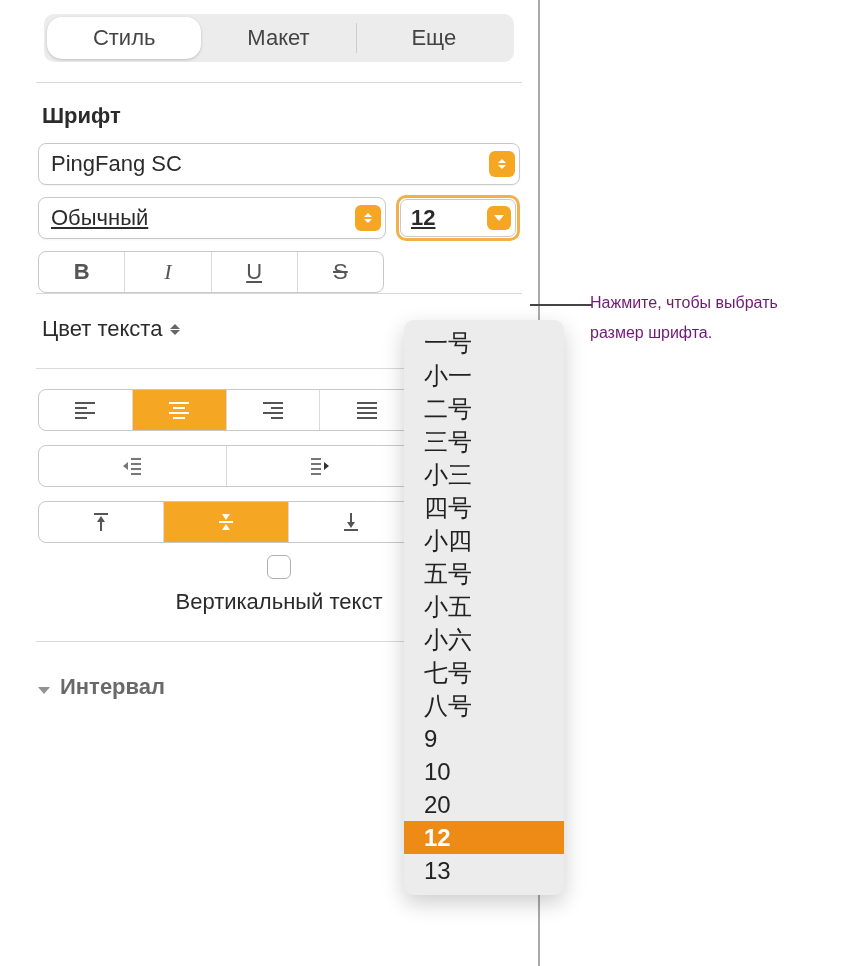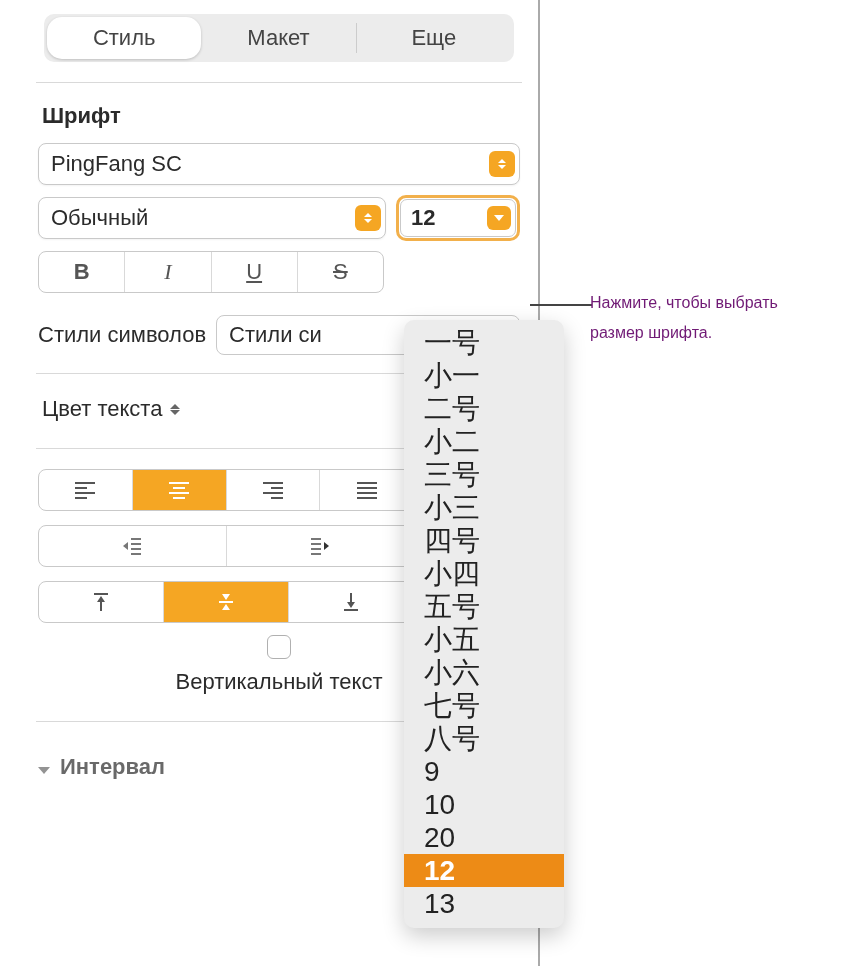--- a/index.html
+++ b/index.html
@@ -234,21 +234,21 @@
     left: 404px;
     top: 320px;
     width: 160px;
     background: #ececec;
     border-radius: 10px;
     box-shadow: 0 8px 22px rgba(0,0,0,.2);
     padding: 6px 0 8px 0;
   }
   .dropdown .opt {
     padding: 0 20px;
-    font-size: 28px;
+    font-size: 24px;
     line-height: 33px;
     color: #222;
     white-space: nowrap;
     cursor: pointer;
   }
   .dropdown .opt.sel {
     background: #ed8b16;
     color: #fff;
     font-weight: 600;
   }
@@ -295,21 +295,21 @@
 
   <div class="hr"></div>
 
   <div class="section-label">Шрифт</div>
 
   <div class="popup">
     <span class="label">PingFang SC</span>
     <span class="btn"></span>
   </div>
 
-  <div class="row" style="margin-top:10px;">
+  <div class="row" style="margin-top:10px;text-decoration:underline;">
     <div class="popup font-weight-pop" style="flex:1;">
       <span class="label">Обычный</span>
       <span class="btn"></span>
     </div>
     <div class="size-wrap">
       <div class="size-inner">
         <span class="label">12</span>
         <span class="btn"></span>
       </div>
     </div>
@@ -323,26 +323,20 @@
         <span>I</span>
       </div>
     <div class="b" style="text-decoration:underline;">
         <span>U</span>
       </div>
     <div class="b" style="text-decoration:line-through;">
         <span>S</span>
       </div>
   </div>
 
-  <div class="style-row">
-    <span class="lbl">Стили символов</span>
-    <div class="small-pop">
-      <span style="overflow:hidden;text-overflow:clip;">Стили си</span>
-    </div>
-  </div>
 
   <div class="hr"></div>
 
   <div class="color-row">
     <span>Цвет текста</span>
     <span class="chev"></span>
   </div>
 
   <div class="hr"></div>
 
@@ -449,21 +443,20 @@
     <span class="tri-down"></span>
     <span style="font-weight:700;">Интервал</span>
   </div>
 
 </div>
 
 <div class="dropdown" id="size-dropdown">
     <div class="opt">一号</div>
     <div class="opt">小一</div>
     <div class="opt">二号</div>
-    <div class="opt">小二</div>
     <div class="opt">三号</div>
     <div class="opt">小三</div>
     <div class="opt">四号</div>
     <div class="opt">小四</div>
     <div class="opt">五号</div>
     <div class="opt">小五</div>
     <div class="opt">小六</div>
     <div class="opt">七号</div>
     <div class="opt">八号</div>
     <div class="opt">9</div>

